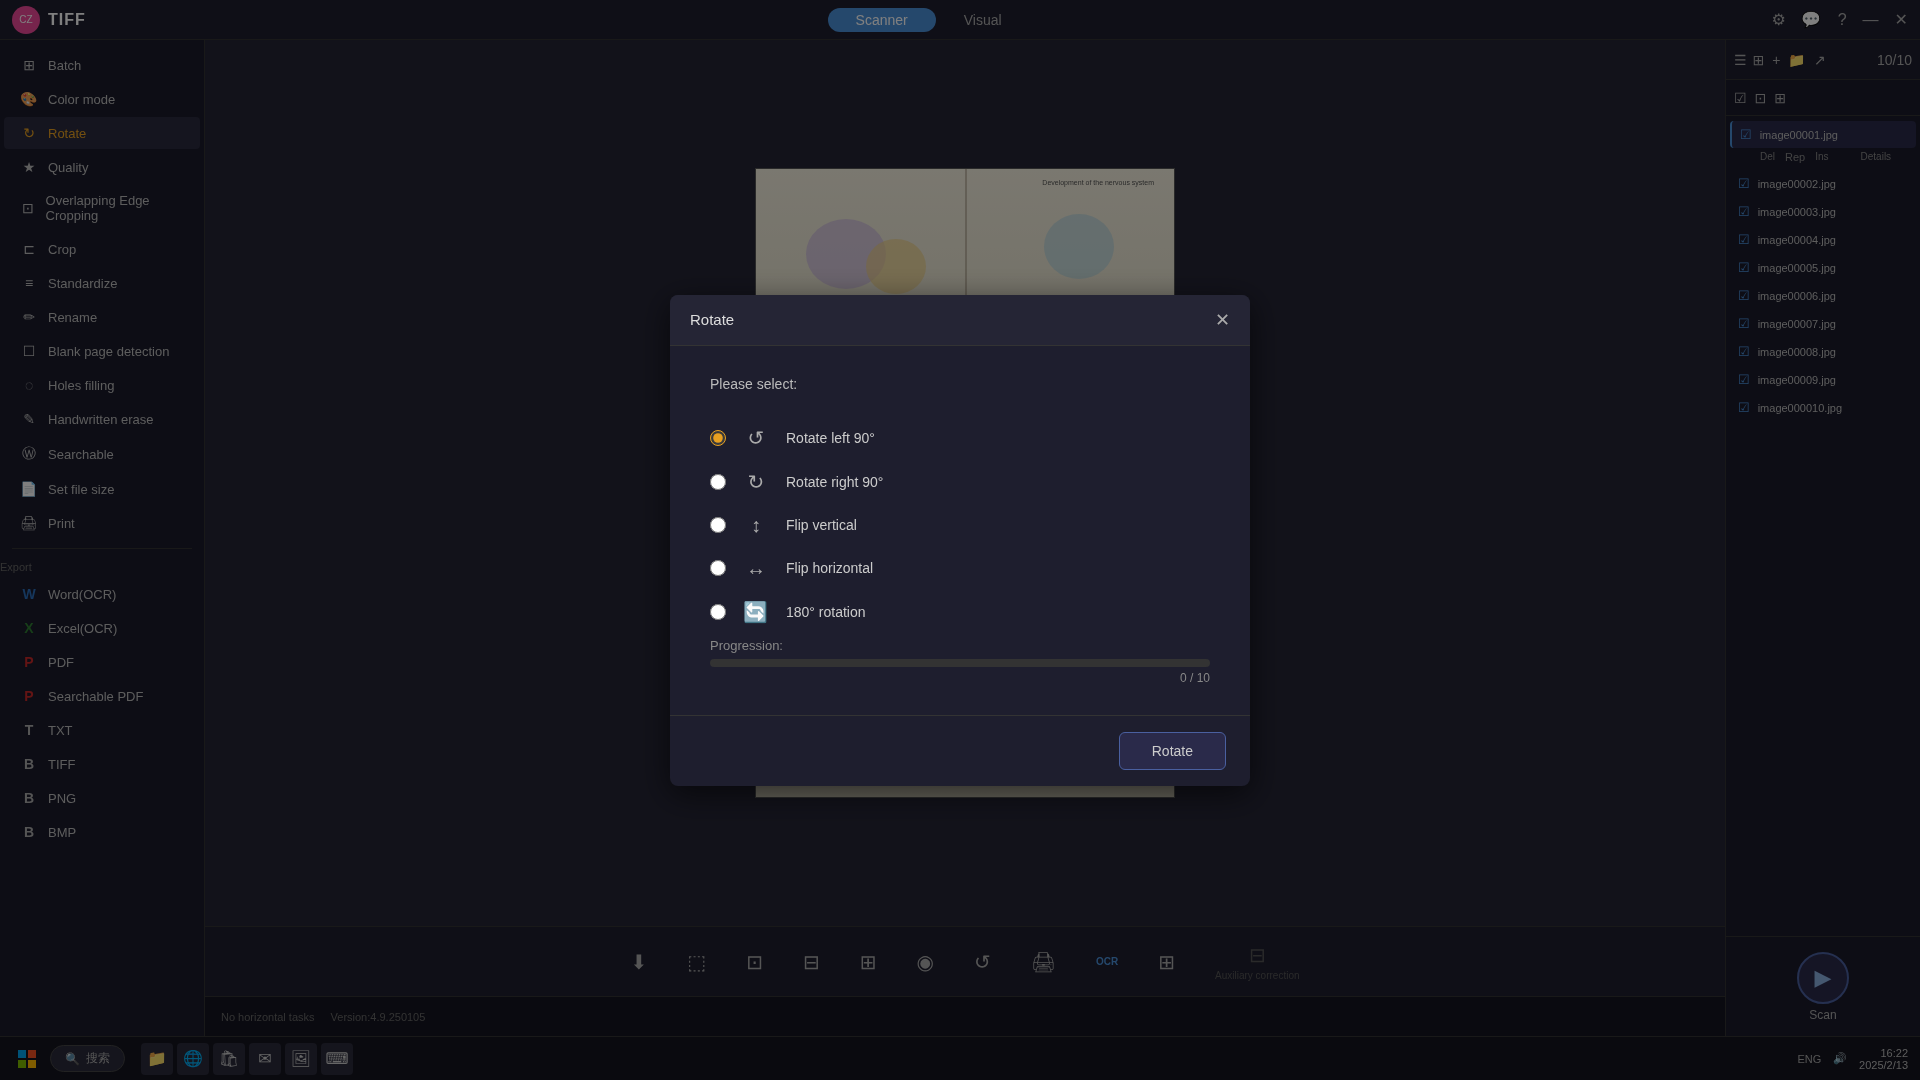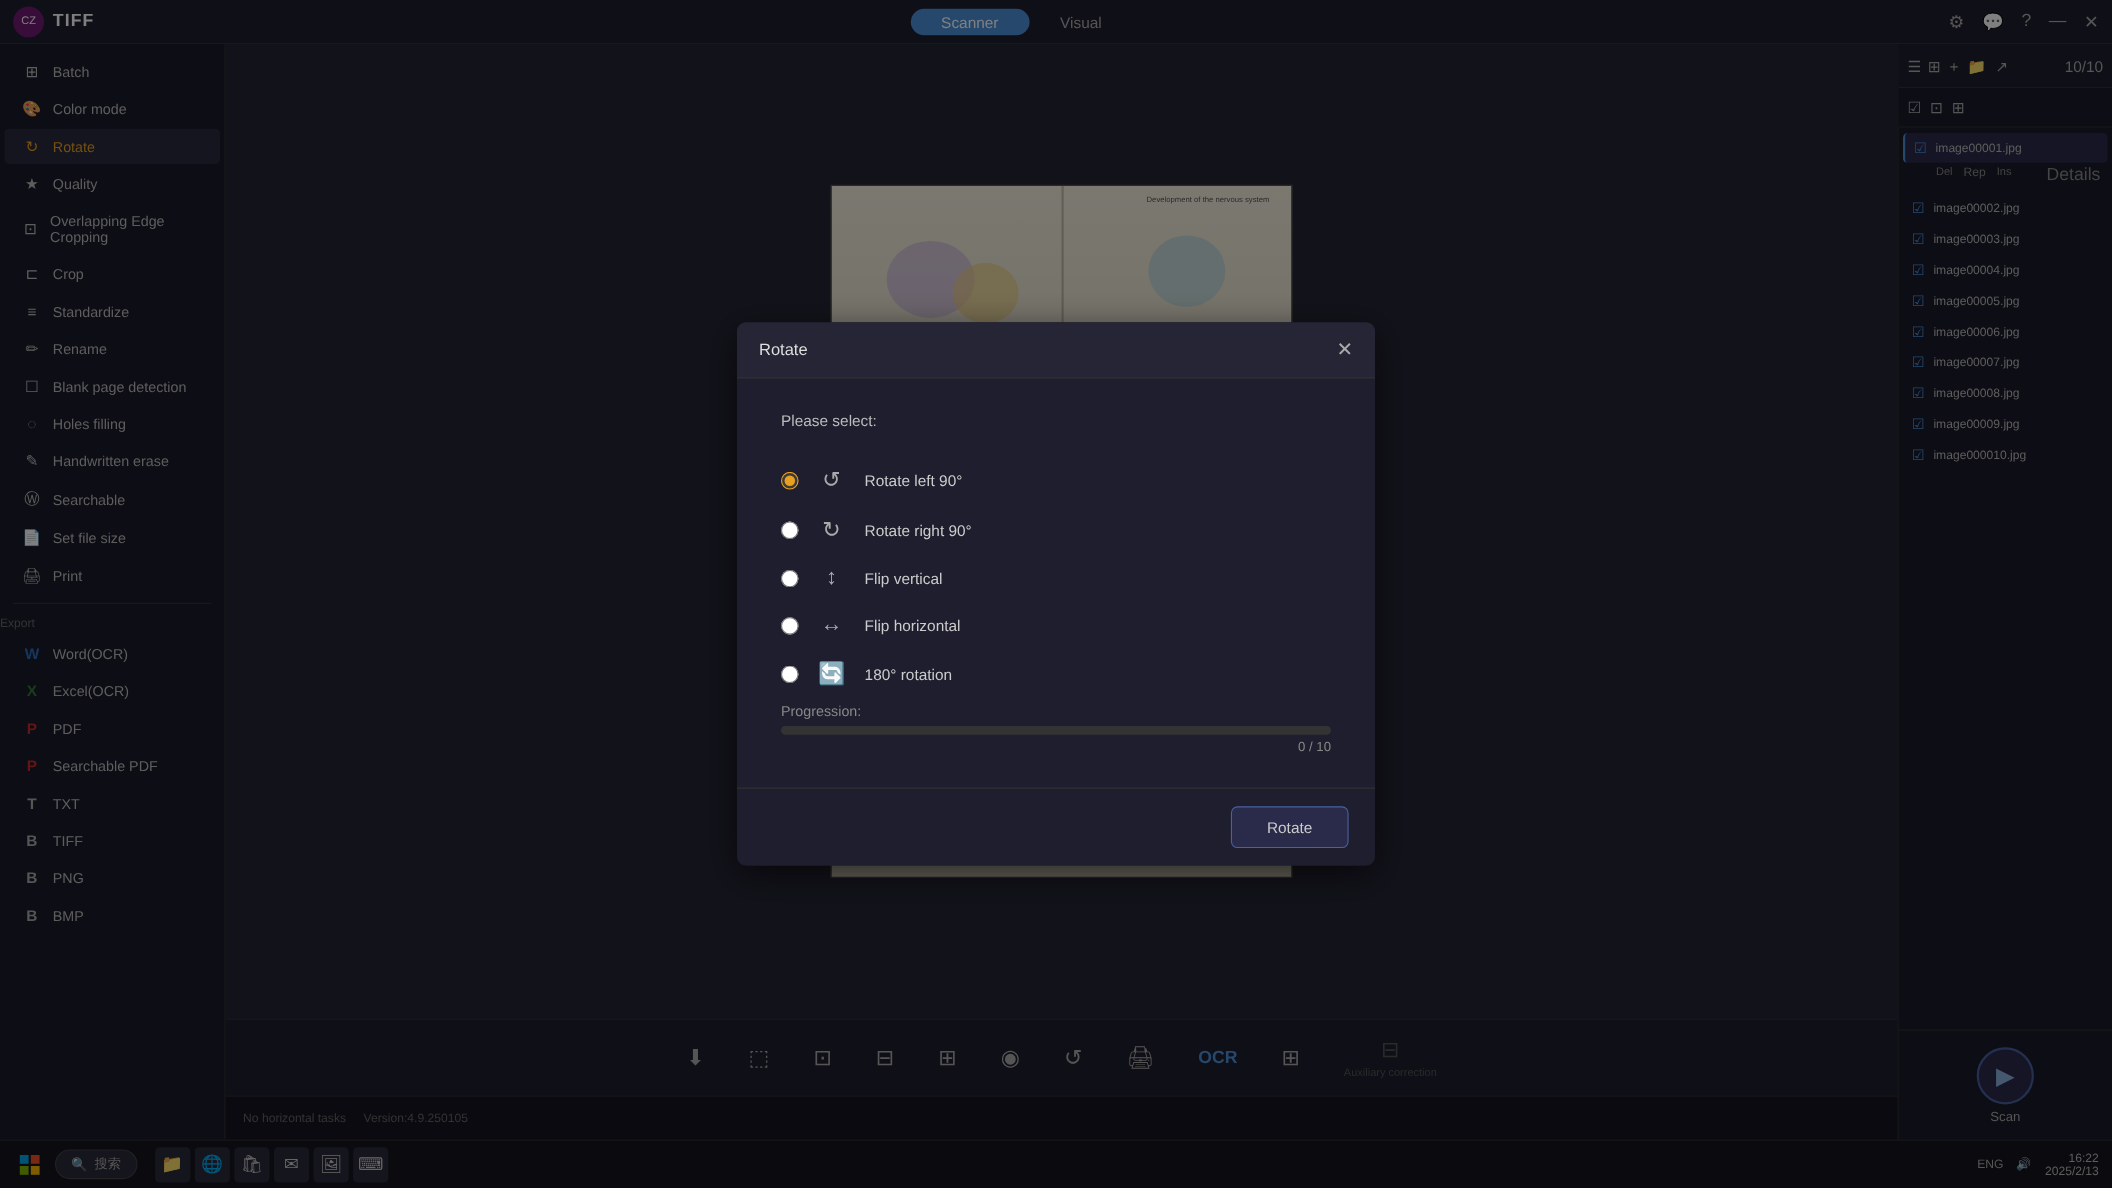--- a/index.html
+++ b/index.html
@@ -10,21 +10,21 @@
       height: 40px;
       background: #1e1e2e;
       display: flex;
       align-items: center;
       justify-content: space-between;
       padding: 0 12px;
       flex-shrink: 0;
       border-bottom: 1px solid #333;
     }
     .titlebar-left { display: flex; align-items: center; gap: 8px; }
-    .titlebar-logo { width: 28px; height: 28px; border-radius: 50%; background: #701a75; display: flex; align-items: center; justify-content: center; font-size: 10px; color: #fff; font-weight: normal; text-align: center; }
+    .titlebar-logo { width: 28px; height: 28px; border-radius: 50%; background: #ec4899; display: flex; align-items: center; justify-content: center; font-size: 10px; color: #fff; font-weight: normal; text-align: center; }
     .titlebar-brand { color: #fff; font-size: 16px; font-weight: bold; letter-spacing: 1px; }
     .titlebar-center { display: flex; gap: 0; }
     .tab-btn {
       padding: 4px 28px;
       border-radius: 20px;
       border: none;
       cursor: pointer;
       font-size: 14px;
       color: #aaa;
       background: transparent;
@@ -537,21 +537,21 @@
       <div class="toolbar-btn">
         <span class="tb-icon">◉</span>
       </div>
       <div class="toolbar-btn">
         <span class="tb-icon">↺</span>
       </div>
       <div class="toolbar-btn">
         <span class="tb-icon">🖨</span>
       </div>
       <div class="toolbar-btn">
-        <span class="tb-icon" style="font-size:16px;font-weight:bold;color:#4a90d9;">OCR</span>
+        <span class="tb-icon" style="font-size:10px;font-weight:bold;color:#4a90d9;">OCR</span>
       </div>
       <div class="toolbar-btn">
         <span class="tb-icon">⊞</span>
       </div>
       <div class="toolbar-btn disabled">
         <span class="tb-icon">⊟</span>
         <span>Auxiliary correction</span>
       </div>
     </div>
 
@@ -580,21 +580,21 @@
     <div class="image-list">
 
       <div class="image-list-item active">
         <span class="checkbox">☑</span>
         <span class="filename">image00001.jpg</span>
       </div>
       <div style="padding: 2px 8px 6px 30px;display:flex;gap:10px;">
         <span style="font-size:10px;color:#888;cursor:pointer;">Del</span>
         <span style="font-size:11px;color:#888;cursor:pointer;">Rep</span>
         <span style="font-size:10px;color:#888;cursor:pointer;">Ins</span>
-        <span style="font-size:16px;color:#888;cursor:pointer;padding-left:22px;">Details</span>
+        <span style="font-size:10px;color:#888;cursor:pointer;padding-left:22px;">Details</span>
       </div>
 
       <div class="image-list-item">
         <span class="checkbox">☑</span>
         <span class="filename">image00002.jpg</span>
       </div>
       <div class="image-list-item">
         <span class="checkbox">☑</span>
         <span class="filename">image00003.jpg</span>
       </div>

